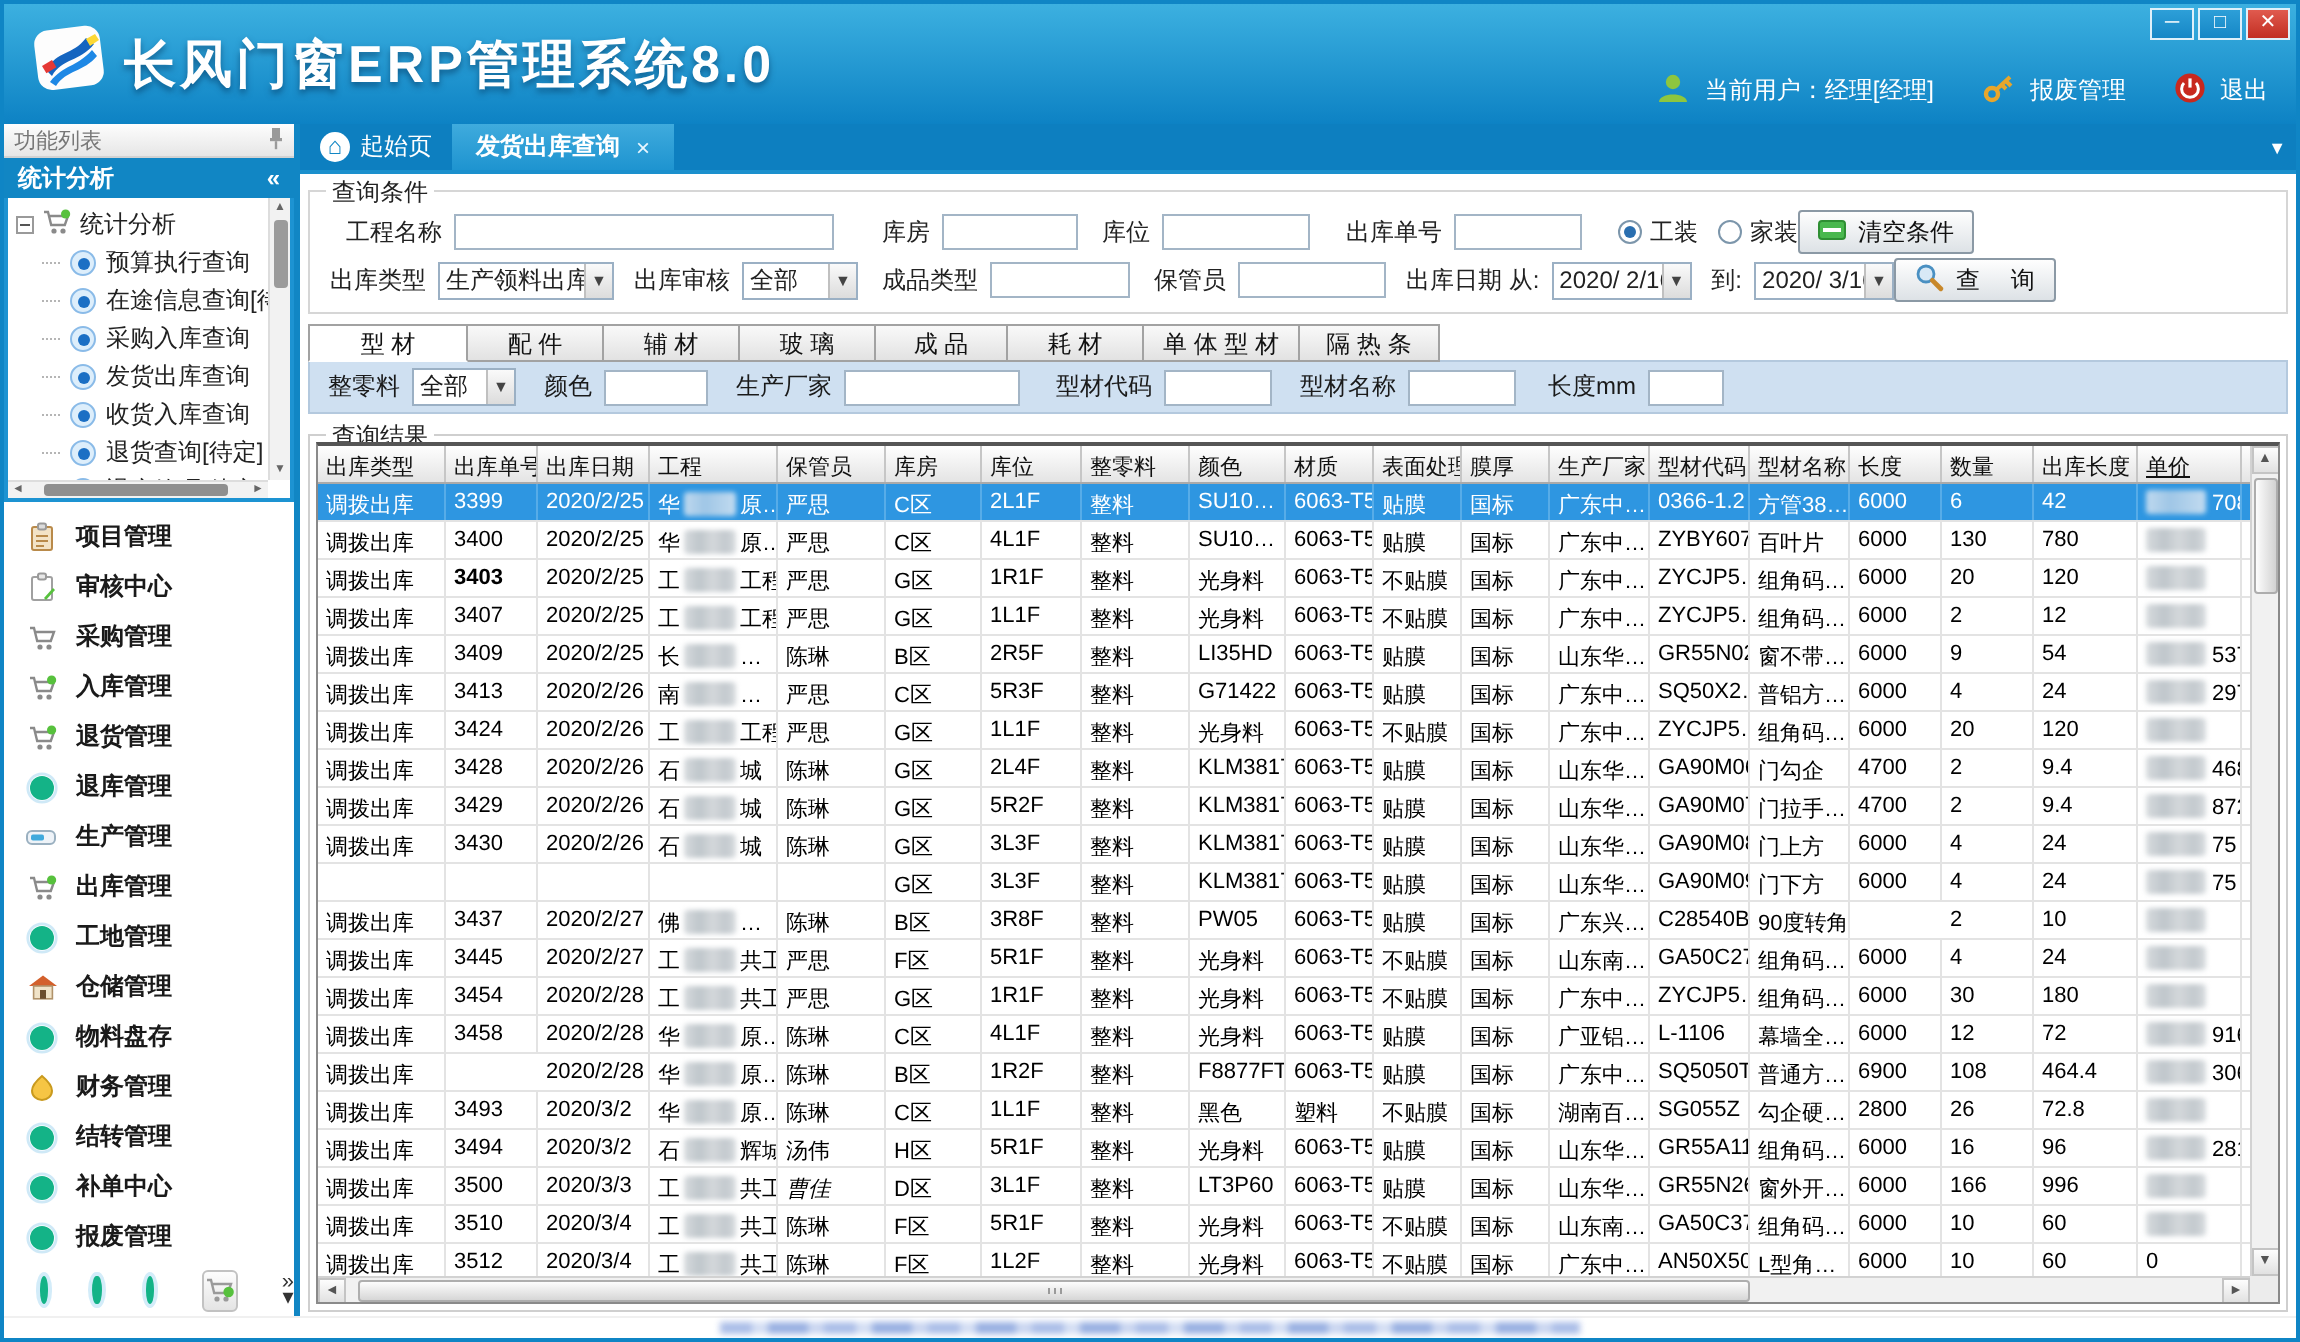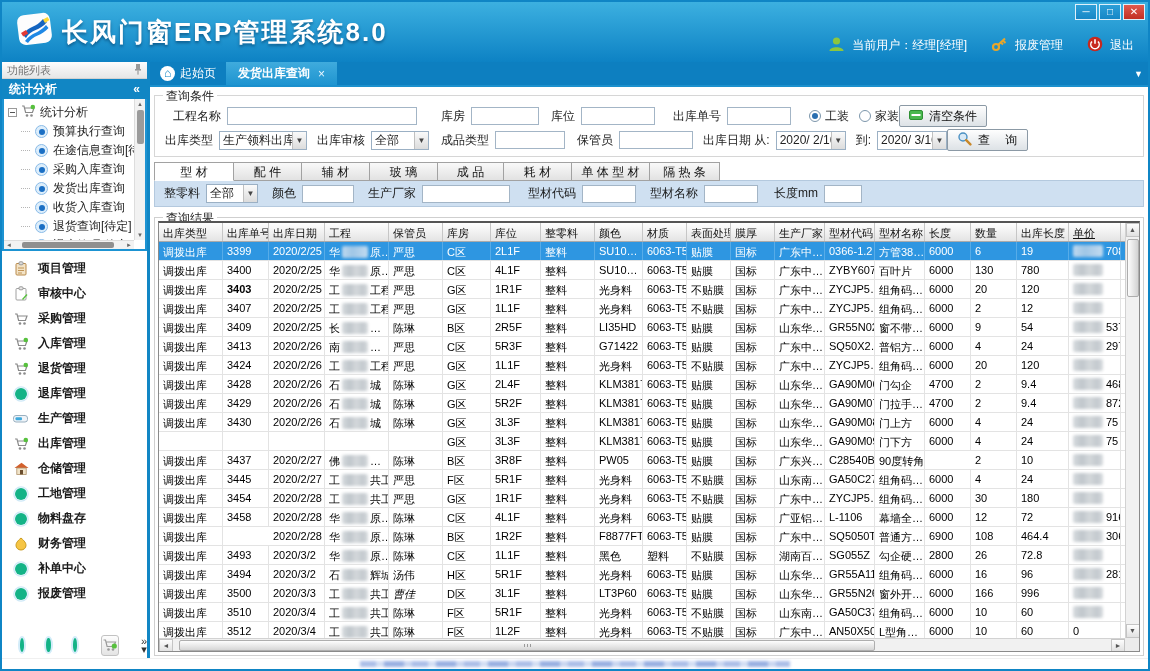--- a/index.html
+++ b/index.html
@@ -299,53 +299,62 @@
                 <path d="M1 2 h2 l1.6 6.5 h6.8 L13 4 H4" fill="none" stroke="#8a8a8a" stroke-width="1.2"></path>
                 <circle cx="6" cy="11.5" r="1.3" fill="#8a8a8a"></circle>
                 <circle cx="10.5" cy="11.5" r="1.3" fill="#8a8a8a"></circle>
                 <circle cx="11.8" cy="3" r="2.3" fill="#57c13d"></circle>
               </svg>
             </span>
             <span>出库管理</span>
           </div>
           <div class="menu-item">
             <span class="m-ic">
+              <svg width="16" height="16" viewBox="0 0 16 16">
+                <circle cx="8" cy="8" r="6" fill="#14b387"></circle>
+                <circle cx="8" cy="8" r="7.1" fill="none" stroke="#cfe9f7" stroke-width="1.4"></circle>
+              </svg>
+            </span>
+            <span>工地管理</span>
+          </div>
+          <div class="menu-item">
+            <span class="m-ic">
               <svg width="15" height="13" viewBox="0 0 15 13">
                 <path d="M0.5 6 L7.5 0.8 L14.5 6 Z" fill="#d3602c"></path>
                 <rect x="2.8" y="6" width="9.4" height="6.4" fill="#f0e3c8" stroke="#b0926a" stroke-width="0.8"></rect>
                 <rect x="6" y="8" width="3" height="4.4" fill="#6b4e2e"></rect>
               </svg>
             </span>
             <span>仓储管理</span>
           </div>
           <div class="menu-item">
             <span class="m-ic">
               <svg width="16" height="16" viewBox="0 0 16 16">
                 <circle cx="8" cy="8" r="6" fill="#14b387"></circle>
                 <circle cx="8" cy="8" r="7.1" fill="none" stroke="#cfe9f7" stroke-width="1.4"></circle>
               </svg>
             </span>
-            <span>工地管理</span>
+            <span>物料盘存</span>
+          </div>
+          <div class="menu-item">
+            <span class="m-ic">
+              <svg width="14" height="14" viewBox="0 0 14 14">
+                <path d="M7 1 C3.2 4.2 2 6.2 2 8.4 a5 4.6 0 0 0 10 0 C12 6.2 10.8 4.2 7 1Z" fill="#f6c544" stroke="#c99a1e"></path>
+              </svg>
+            </span>
+            <span>财务管理</span>
           </div>
           <div class="menu-item">
             <span class="m-ic">
               <svg width="16" height="16" viewBox="0 0 16 16">
                 <circle cx="8" cy="8" r="6" fill="#14b387"></circle>
                 <circle cx="8" cy="8" r="7.1" fill="none" stroke="#cfe9f7" stroke-width="1.4"></circle>
               </svg>
             </span>
-            <span>物料盘存</span>
-          </div>
-          <div class="menu-item">
-            <span class="m-ic">
-              <svg width="14" height="14" viewBox="0 0 14 14">
-                <path d="M7 1 C3.2 4.2 2 6.2 2 8.4 a5 4.6 0 0 0 10 0 C12 6.2 10.8 4.2 7 1Z" fill="#f6c544" stroke="#c99a1e"></path>
-              </svg>
-            </span>
-            <span>财务管理</span>
+            <span>结转管理</span>
           </div>
           <div class="menu-item">
             <span class="m-ic">
               <svg width="16" height="16" viewBox="0 0 16 16">
                 <circle cx="8" cy="8" r="6" fill="#14b387"></circle>
                 <circle cx="8" cy="8" r="7.1" fill="none" stroke="#cfe9f7" stroke-width="1.4"></circle>
               </svg>
             </span>
             <span>补单中心</span>
           </div>
@@ -515,21 +524,21 @@
                 <div class="g-c" style="width: 54px;">整料</div>
                 <div class="g-c" style="width: 48px;">SU10…</div>
                 <div class="g-c" style="width: 44px;">6063-T5</div>
                 <div class="g-c" style="width: 44px;">贴膜</div>
                 <div class="g-c" style="width: 44px;">国标</div>
                 <div class="g-c" style="width: 50px;">广东中…</div>
                 <div class="g-c" style="width: 50px;">0366-1.2</div>
                 <div class="g-c" style="width: 50px;">方管38…</div>
                 <div class="g-c" style="width: 46px;">6000</div>
                 <div class="g-c" style="width: 46px;">6</div>
-                <div class="g-c" style="width: 52px;">19</div>
+                <div class="g-c" style="width: 52px;">42</div>
                 <div class="g-c" style="width: 52px;"><span class="blurred price"></span>708</div>
                 <div class="g-c" style="width: 40px;">308</div>
               </div>
               <div class="g-row">
                 <div class="g-c" style="width: 64px;">调拨出库</div>
                 <div class="g-c" style="width: 46px;">3400</div>
                 <div class="g-c" style="width: 56px;">2020/2/25</div>
                 <div class="g-c" style="width: 64px;">华<span class="blurred proj"></span>原…</div>
                 <div class="g-c" style="width: 54px;">严思</div>
                 <div class="g-c" style="width: 48px;">C区</div>

